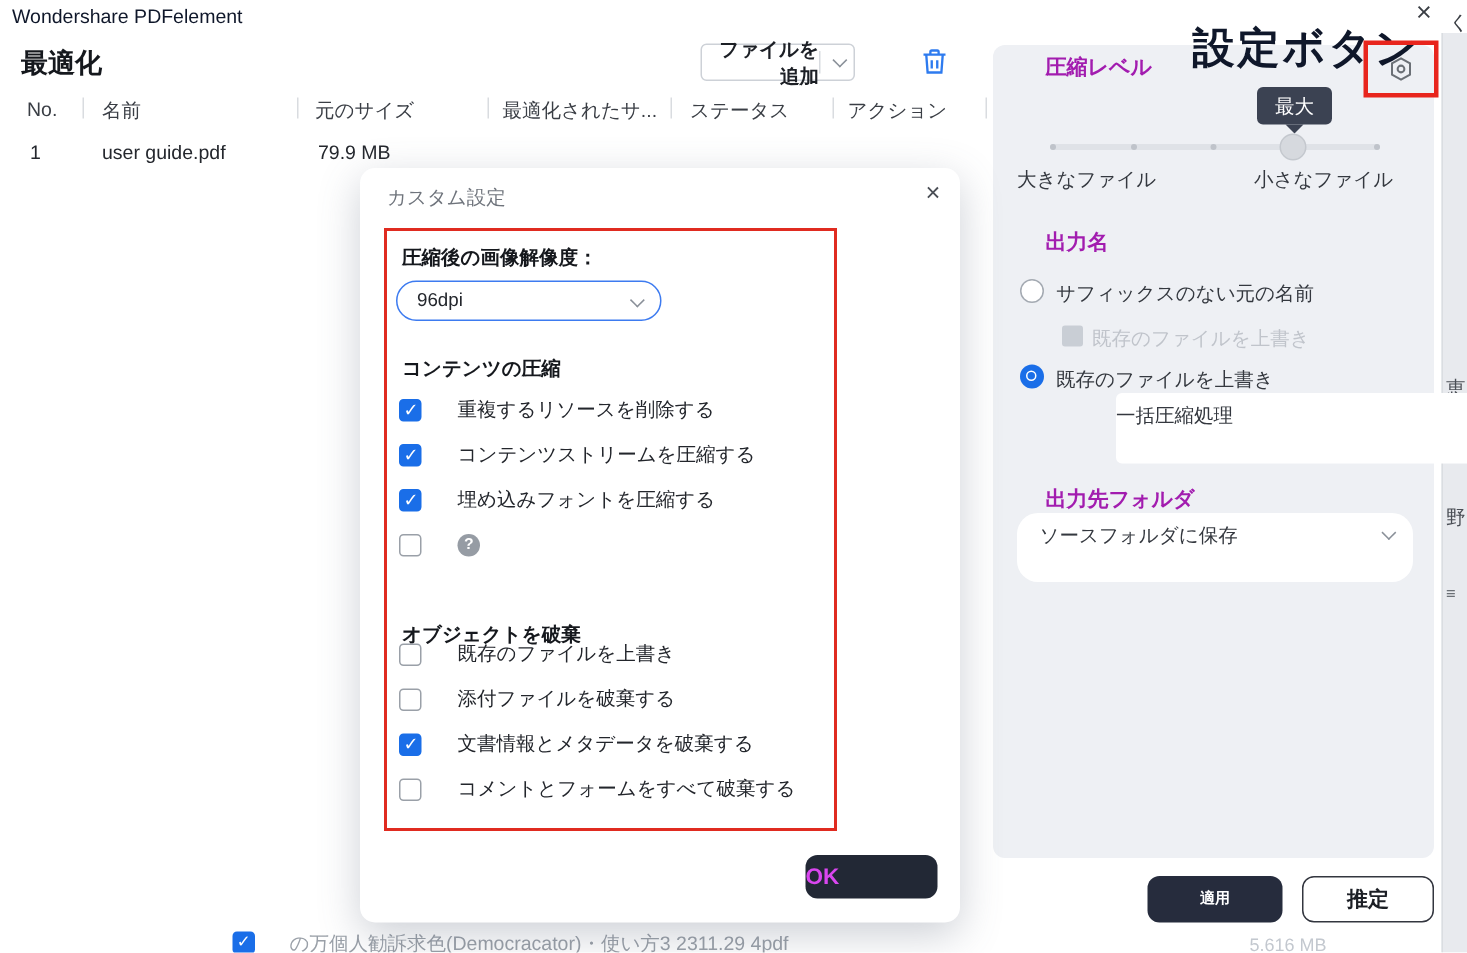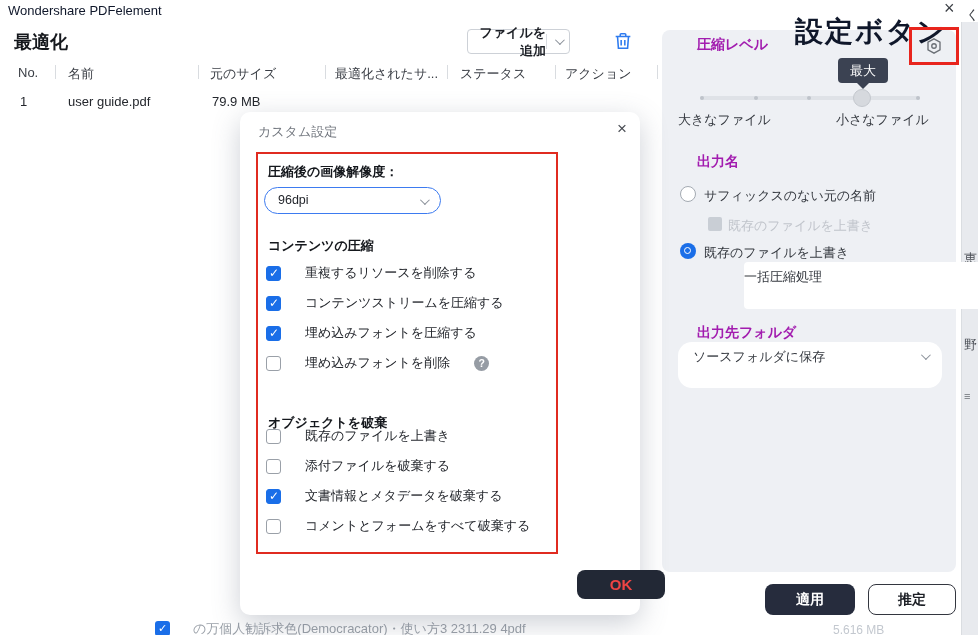--- a/index.html
+++ b/index.html
@@ -65,21 +65,21 @@
   .r2 { left:680px; top:243px; }
   .r2-label { left:704px; top:244px; color:#34383f; }
   .suffix-input { left:744px; top:262px; width:240px; height:47px; background:#fff; border-radius:4px;
     line-height:29px; padding-left:0; color:#34383f; }
   .out-folder { left:678px; top:324px; }
   .folder-select { left:678px; top:342px; width:264px; height:46px; background:#fff; border-radius:14px;
     line-height:29px; padding-left:15px; color:#34383f; }
   .folder-select .chev { position:absolute; right:14px; top:11px; }
 
   .btn-apply { left:765px; top:584px; width:90px; height:31px; background:#262c3d; border-radius:8px;
-    color:#fff; font-weight:700; font-size:14px; text-align:center; line-height:31px; }
+    color:#fff; font-weight:700; font-size:10px; text-align:center; line-height:31px; }
   .btn-estimate { left:868px; top:584px; width:88px; height:31px; background:#fff; border:1.5px solid #33363f;
     border-radius:8px; color:#1c1f25; font-weight:700; font-size:14px; text-align:center; line-height:28px; }
 
   
   .annot { left:795px; top:13px; color:#0f172a; font-weight:700; font-size:28px; letter-spacing:2px; }
 
   
   .dialog { left:240px; top:112px; width:400px; height:503px; background:#fff; border-radius:10px;
     box-shadow:0 8px 28px rgba(90,100,120,.30); }
   .dlg-title { left:258px; top:123px; color:#6f747c; font-size:13px; }
@@ -95,21 +95,21 @@
   .cbrow { left:266px; height:16px; display:flex; align-items:center; gap:24px; }
   .cb { width:15px; height:15px; border:1.5px solid #9aa0a8; border-radius:3px; background:#fff;
     flex:0 0 15px; position:relative; }
   .cb[data-state="true"] { background:#1a6ee8; border-color:#1a6ee8; }
   .cb[data-state="true"]::after { content:"✓"; position:absolute; left:2px; top:-1px; color:#fff;
     font-size:12px; font-weight:700; }
   .cb-label { color:#23262c; font-size:13px; white-space:nowrap; }
   .help { width:15px; height:15px; border-radius:50%; background:#969ca4; color:#fff; font-size:10.5px;
     font-weight:700; text-align:center; line-height:15px; flex:0 0 15px; }
   .btn-ok { left:537px; top:570px; width:88px; height:29px; background:#222835; border-radius:8px;
-    color:#ef4444; font-weight:700; font-size:15px; text-align:center; line-height:29px;margin-left:40px; }
+    color:#d946ef; font-weight:700; font-size:15px; line-height:29px; }
 
   
   .edge-strip { left:961px; top:22px; width:17px; height:613px; background:#e8eaee; border-left:1px solid #dadde1; }
   .edge-g { left:964px; color:#4a4e55; font-size:13px; }
   .eg1 { left:966px; top:6px; color:#3a3e44; }
   .eg2 { top:250px; }
   .eg3 { top:336px; }
   .eg4 { top:390px; font-size:11px; color:#6b7076; }
 </style>
 </head>
@@ -220,21 +220,20 @@
 <div class="abs cbrow" style="top:295px">
   <span class="cb" data-state="true"></span>
   <span class="cb-label">コンテンツストリームを圧縮する</span>
 </div>
 <div class="abs cbrow" style="top:325px">
   <span class="cb" data-state="true"></span>
   <span class="cb-label">埋め込みフォントを圧縮する</span>
 </div>
 <div class="abs cbrow" style="top:355px">
   <span class="cb" data-state="false"></span>
-  <span class="cb-label">埋め込みフォントを削除</span>
   <span class="help">?</span>
 </div>
 
 <div class="abs dlg-h sec-discard">オブジェクトを破棄</div>
 
 <div class="abs cbrow" style="top:428px">
   <span class="cb" data-state="false"></span>
   <span class="cb-label">既存のファイルを上書き</span>
 </div>
 <div class="abs cbrow" style="top:458px">

